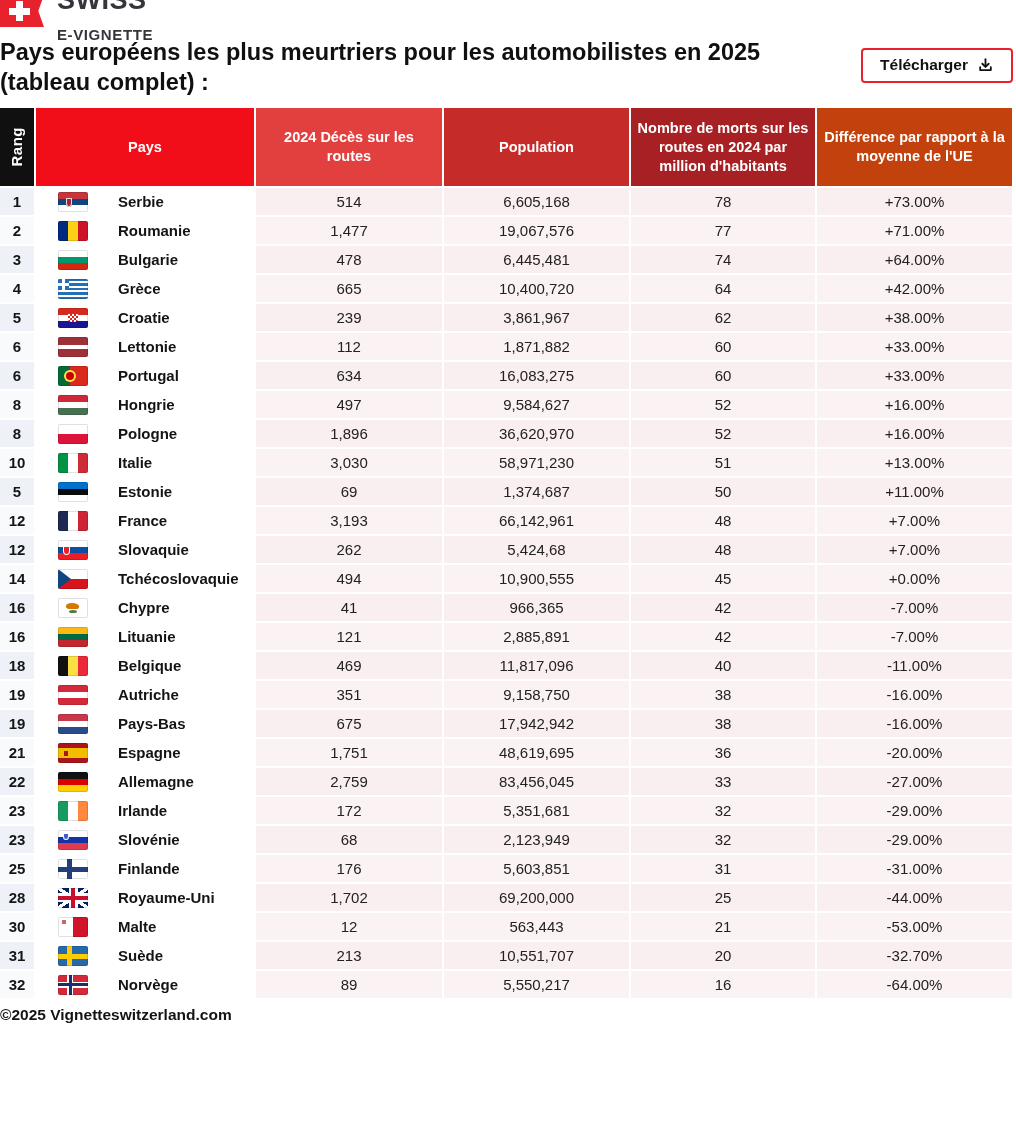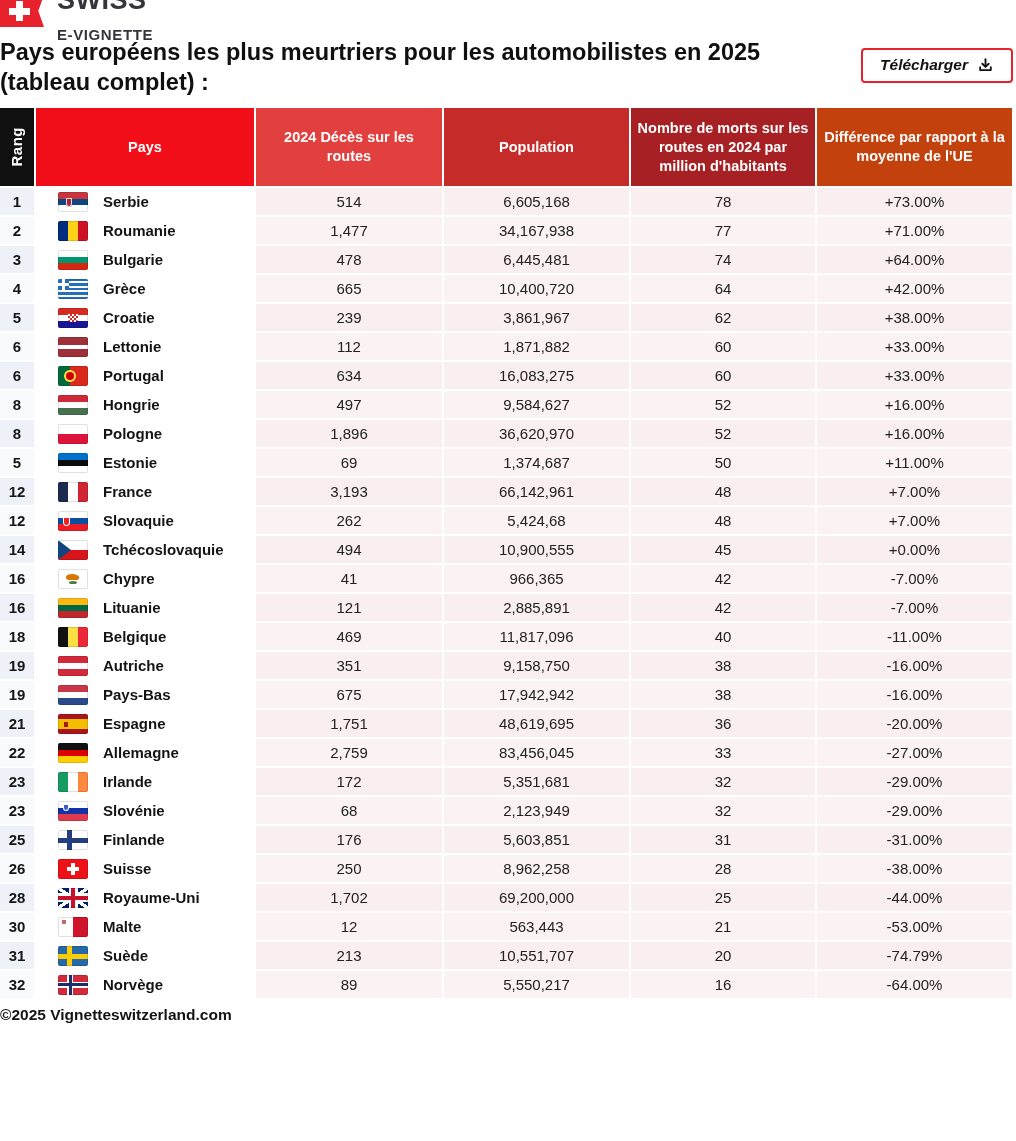--- a/index.html
+++ b/index.html
@@ -28,40 +28,40 @@
   .page-header { position:relative; margin-top:6px; }
   .page-title {
     margin:0; width:780px;
     font-size:23.5px; line-height:1.28; font-weight:800; color:#101010;
   }
   .download-btn {
     position:absolute; top:11px; right:3px;
     display:flex; align-items:center; gap:9px;
     background:#fff; border:2px solid #e8222d; border-radius:4px;
     padding:6px 17px 7px 17px;
-    font-family:inherit; font-size:15.5px; font-weight:700; color:#111; cursor:pointer;font-style:italic;
+    font-family:inherit; font-size:15.5px; font-weight:700; color:#111; cursor:pointer;
   }
   .download-btn svg { display:block; }
 
   
   table.stats {
     border-collapse:separate; border-spacing:2px;
     width:1016px; margin:9px 0 0 -2px; table-layout:fixed;
   }
   th { color:#fff; font-size:14.5px; font-weight:700; text-align:center; vertical-align:middle; padding:4px 6px; line-height:1.3; }
   thead tr { height:78px; }
   th.rang-th div { display:flex; align-items:center; justify-content:center; height:70px; }
   th.rang-th span { writing-mode:vertical-rl; transform:rotate(180deg); letter-spacing:.5px; font-size:15px; }
 
   tbody tr { height:27px; }
   td { font-size:15px; padding:2px 6px; vertical-align:middle; }
   td.rank-cell { text-align:center; font-weight:700; background:#eef2f8; }
   tbody tr:nth-child(even) td.rank-cell { background:#f9fafc; }
   td.country-cell { background:#fff; padding-left:22px; }
-  .country-wrap { display:flex; align-items:center; gap:15px; }
+  .country-wrap { display:flex; align-items:center; gap:30px; }
   .country-name { font-weight:700; color:#141414; }
   td.num-cell { text-align:center; background:#f9eef0; color:#222; }
   tbody tr:nth-child(even) td.num-cell { background:#fbf2f3; }
 
   
   .page-footer { margin-top:6px; font-size:15.5px; font-weight:700; color:#141414; }
 
   
   .flag { display:inline-block; width:30px; height:20px; border-radius:2px; position:relative;
           flex:0 0 auto; box-shadow:inset 0 0 0 1px rgba(0,0,0,.12); overflow:hidden; }
@@ -196,21 +196,21 @@
   </tr>
       <tr>
     <td class="rank-cell">2</td>
     <td class="country-cell">
       <span class="country-wrap">
         <span class="flag flag-ro"></span>
         <span class="country-name">Roumanie</span>
       </span>
     </td>
     <td class="num-cell">1,477</td>
-    <td class="num-cell">34,167,938</td>
+    <td class="num-cell">19,067,576</td>
     <td class="num-cell">77</td>
     <td class="num-cell">+71.00%</td>
   </tr>
       <tr>
     <td class="rank-cell">3</td>
     <td class="country-cell">
       <span class="country-wrap">
         <span class="flag flag-bg"></span>
         <span class="country-name">Bulgarie</span>
       </span>
@@ -292,20 +292,33 @@
         <span class="flag flag-pl"></span>
         <span class="country-name">Pologne</span>
       </span>
     </td>
     <td class="num-cell">1,896</td>
     <td class="num-cell">36,620,970</td>
     <td class="num-cell">52</td>
     <td class="num-cell">+16.00%</td>
   </tr>
       <tr>
+    <td class="rank-cell">10</td>
+    <td class="country-cell">
+      <span class="country-wrap">
+        <span class="flag flag-it"></span>
+        <span class="country-name">Italie</span>
+      </span>
+    </td>
+    <td class="num-cell">3,030</td>
+    <td class="num-cell">58,971,230</td>
+    <td class="num-cell">51</td>
+    <td class="num-cell">+13.00%</td>
+  </tr>
+      <tr>
     <td class="rank-cell">5</td>
     <td class="country-cell">
       <span class="country-wrap">
         <span class="flag flag-ee"></span>
         <span class="country-name">Estonie</span>
       </span>
     </td>
     <td class="num-cell">69</td>
     <td class="num-cell">1,374,687</td>
     <td class="num-cell">50</td>
@@ -474,33 +487,20 @@
         <span class="flag flag-fi"></span>
         <span class="country-name">Finlande</span>
       </span>
     </td>
     <td class="num-cell">176</td>
     <td class="num-cell">5,603,851</td>
     <td class="num-cell">31</td>
     <td class="num-cell">-31.00%</td>
   </tr>
       <tr>
-    <td class="rank-cell">26</td>
-    <td class="country-cell">
-      <span class="country-wrap">
-        <span class="flag flag-ch"></span>
-        <span class="country-name">Suisse</span>
-      </span>
-    </td>
-    <td class="num-cell">250</td>
-    <td class="num-cell">8,962,258</td>
-    <td class="num-cell">28</td>
-    <td class="num-cell">-38.00%</td>
-  </tr>
-      <tr>
     <td class="rank-cell">28</td>
     <td class="country-cell">
       <span class="country-wrap">
         <span class="flag flag-gb"></span>
         <span class="country-name">Royaume-Uni</span>
       </span>
     </td>
     <td class="num-cell">1,702</td>
     <td class="num-cell">69,200,000</td>
     <td class="num-cell">25</td>
@@ -523,21 +523,21 @@
     <td class="rank-cell">31</td>
     <td class="country-cell">
       <span class="country-wrap">
         <span class="flag flag-se"></span>
         <span class="country-name">Suède</span>
       </span>
     </td>
     <td class="num-cell">213</td>
     <td class="num-cell">10,551,707</td>
     <td class="num-cell">20</td>
-    <td class="num-cell">-74.79%</td>
+    <td class="num-cell">-32.70%</td>
   </tr>
       <tr>
     <td class="rank-cell">32</td>
     <td class="country-cell">
       <span class="country-wrap">
         <span class="flag flag-no"></span>
         <span class="country-name">Norvège</span>
       </span>
     </td>
     <td class="num-cell">89</td>

